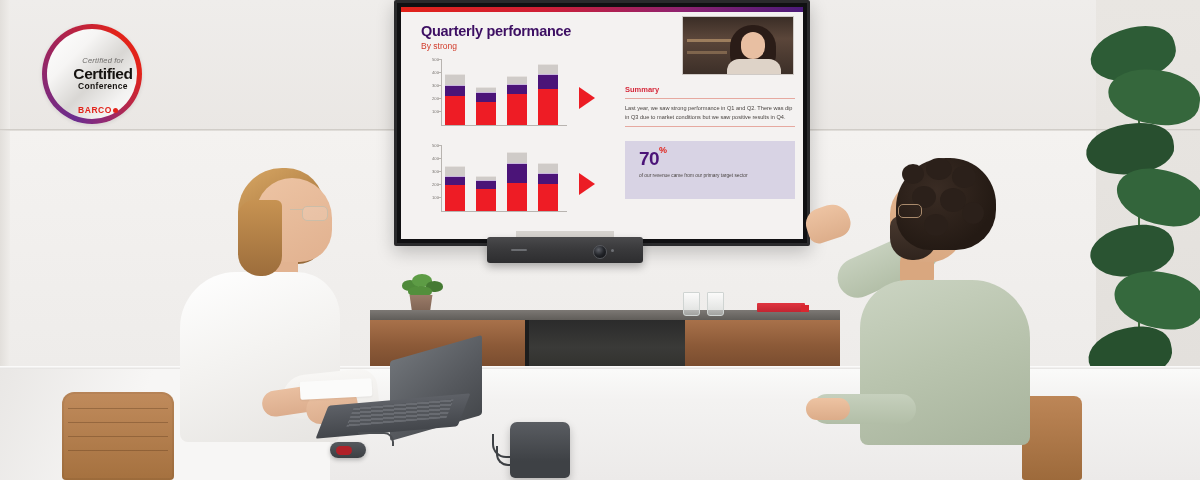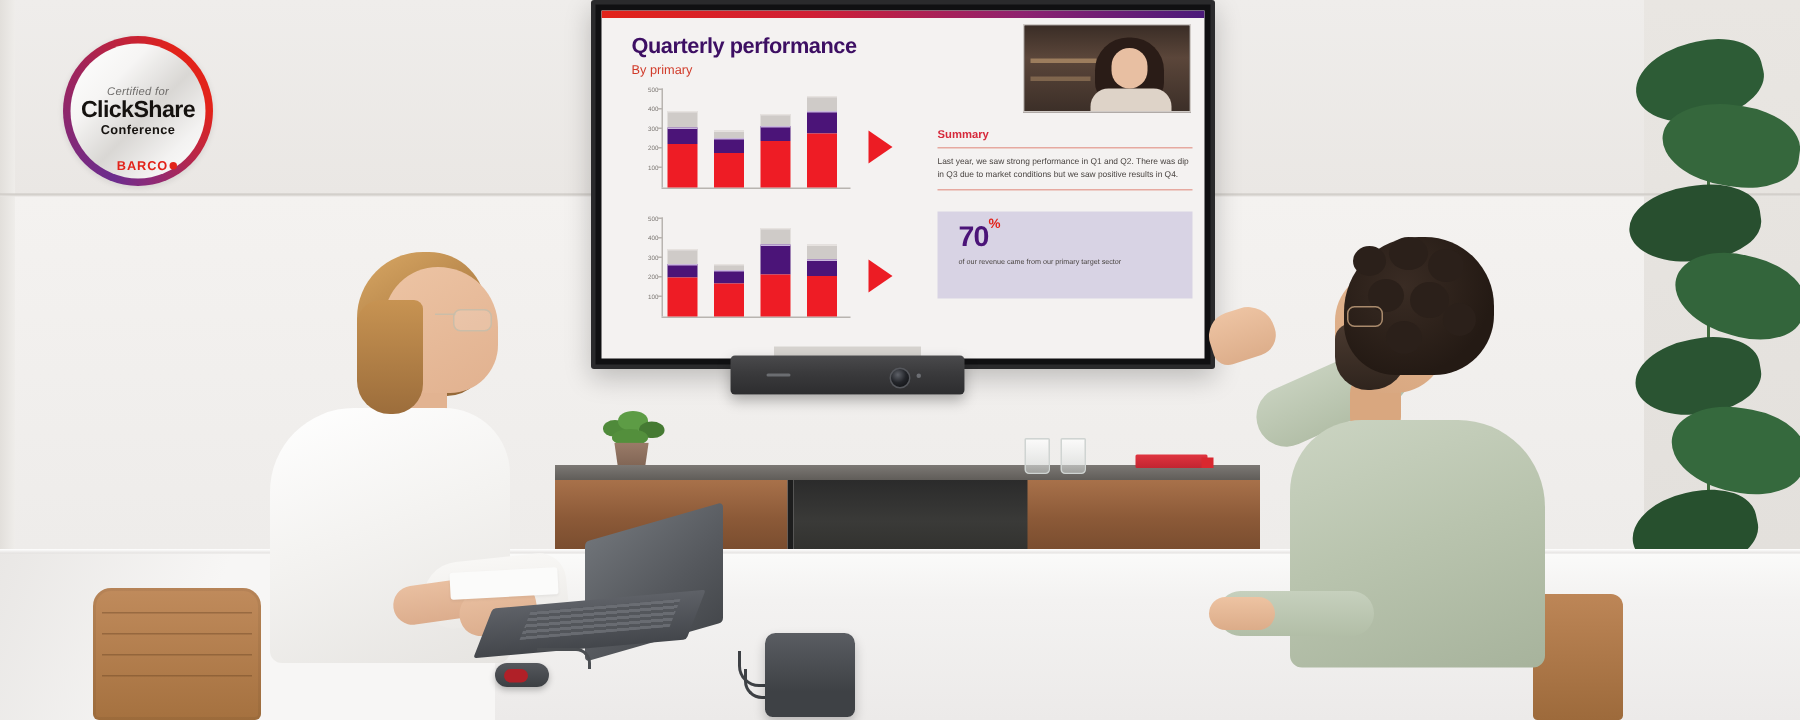--- a/index.html
+++ b/index.html
@@ -25,21 +25,21 @@
 
   
   .badge{position:absolute;left:28px;top:22px;width:140px;height:105px;}
   .badge-ring{position:absolute;left:14px;top:2px;width:100px;height:100px;
         border-radius:50%;
         background:conic-gradient(from 200deg,#6b2d8e 0deg,#a32358 110deg,#e2231a 190deg,#e2231a 250deg,#8d2a78 330deg,#6b2d8e 360deg);
         box-shadow:0 1px 4px rgba(0,0,0,.10);}
   .badge-inner{position:absolute;left:19px;top:7px;width:90px;height:90px;
         border-radius:50%;
         background:linear-gradient(135deg,#ffffff 0%,#f6f5f4 30%,#d9d7d4 55%,#f3f2f1 78%,#ffffff 100%);}
-  .badge-txt{position:absolute;left:19px;top:7px;width:90px;height:90px;
+  .badge-txt{position:absolute;left:30px;top:7px;width:90px;height:90px;
         display:flex;flex-direction:column;align-items:center;justify-content:center;
         text-align:center;line-height:1;}
   .badge-l1{font-size:7.5px;color:#6f6d6b;letter-spacing:.2px;font-style:italic;}
   .badge-l2{font-size:15.5px;font-weight:bold;color:#15120f;letter-spacing:-.4px;margin-top:1px;}
   .badge-l3{font-size:8.5px;font-weight:bold;color:#15120f;letter-spacing:.3px;margin-top:1px;}
   .badge-barco{position:absolute;left:0;right:0;bottom:12px;text-align:center;
         font-size:8.5px;font-weight:bold;color:#e2231a;letter-spacing:.6px;}
   .badge-barco .dot{display:inline-block;width:5px;height:5px;border-radius:50%;
         background:#e2231a;vertical-align:middle;margin-left:1px;}
 
@@ -265,35 +265,35 @@
   <div class="wall-right-col"></div>
   <div class="wall-left-edge"></div>
   <div class="wall-seam seam-a"></div>
   <div class="wall-seam seam-b"></div>
 
   <div class="badge">
     <div class="badge-ring"></div>
     <div class="badge-inner"></div>
     <div class="badge-txt">
       <div class="badge-l1">Certified for</div>
-      <div class="badge-l2">ClickShare</div>
+      <div class="badge-l2">Certified</div>
       <div class="badge-l3">Conference</div>
     </div>
     <div class="badge-barco">
       <span>BARCO</span><span class="dot"></span>
     </div>
   </div>
 
   <div class="tv">
     <div class="tv-bezel"></div>
     <div class="slide">
       <div class="slide-topbar"></div>
 
       <div class="slide-title">Quarterly performance</div>
-      <div class="slide-sub">By primary</div>
+      <div class="slide-sub">By strong</div>
 
       <div class="vid-tile">
         <div class="vt-bg"></div>
         <div class="vt-shelf"></div>
         <div class="vt-shelf2"></div>
         <div class="vt-hair"></div>
         <div class="vt-body"></div>
         <div class="vt-face"></div>
       </div>
 

